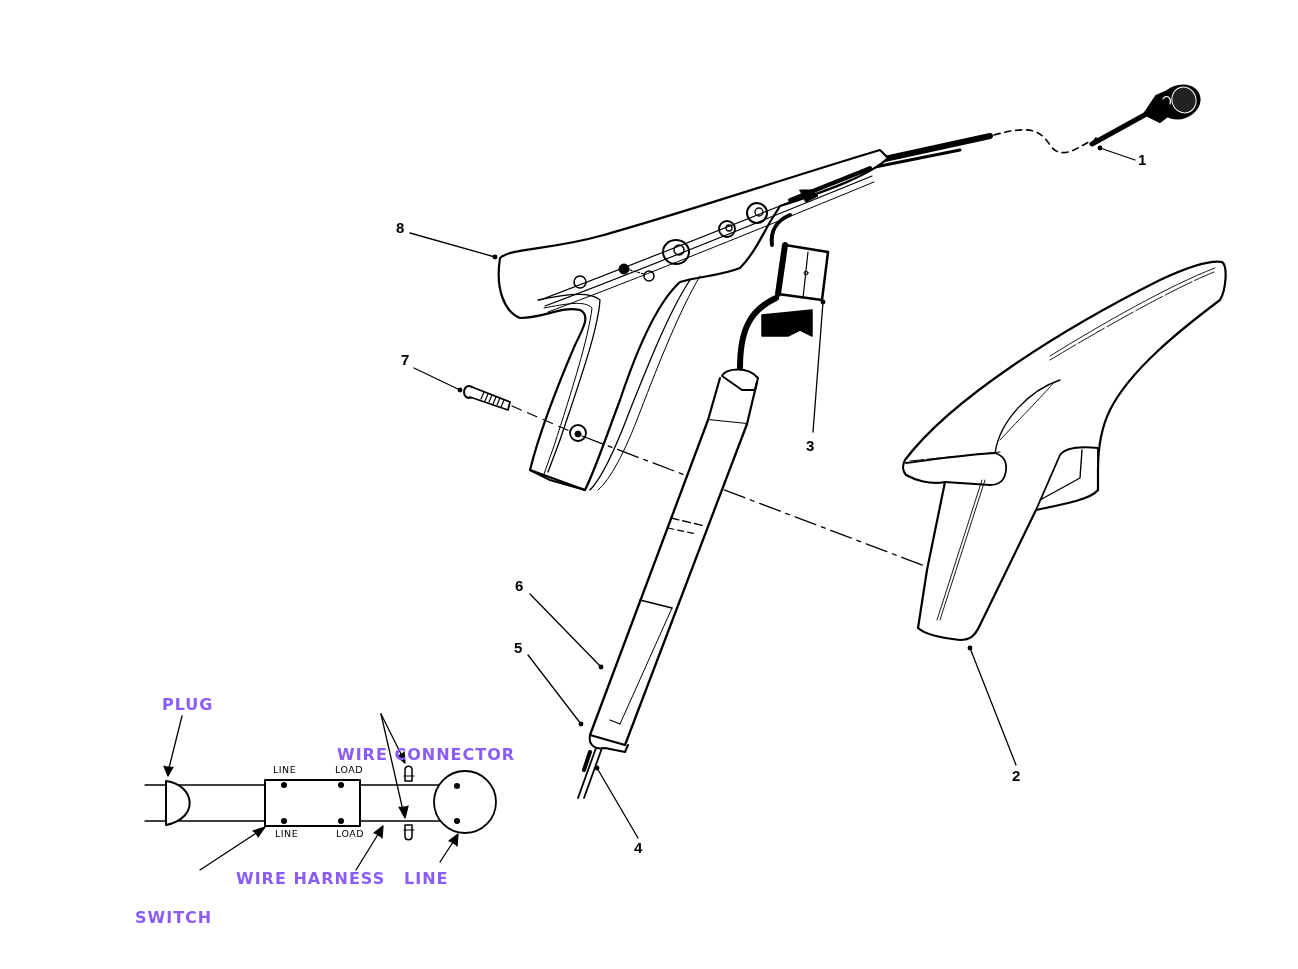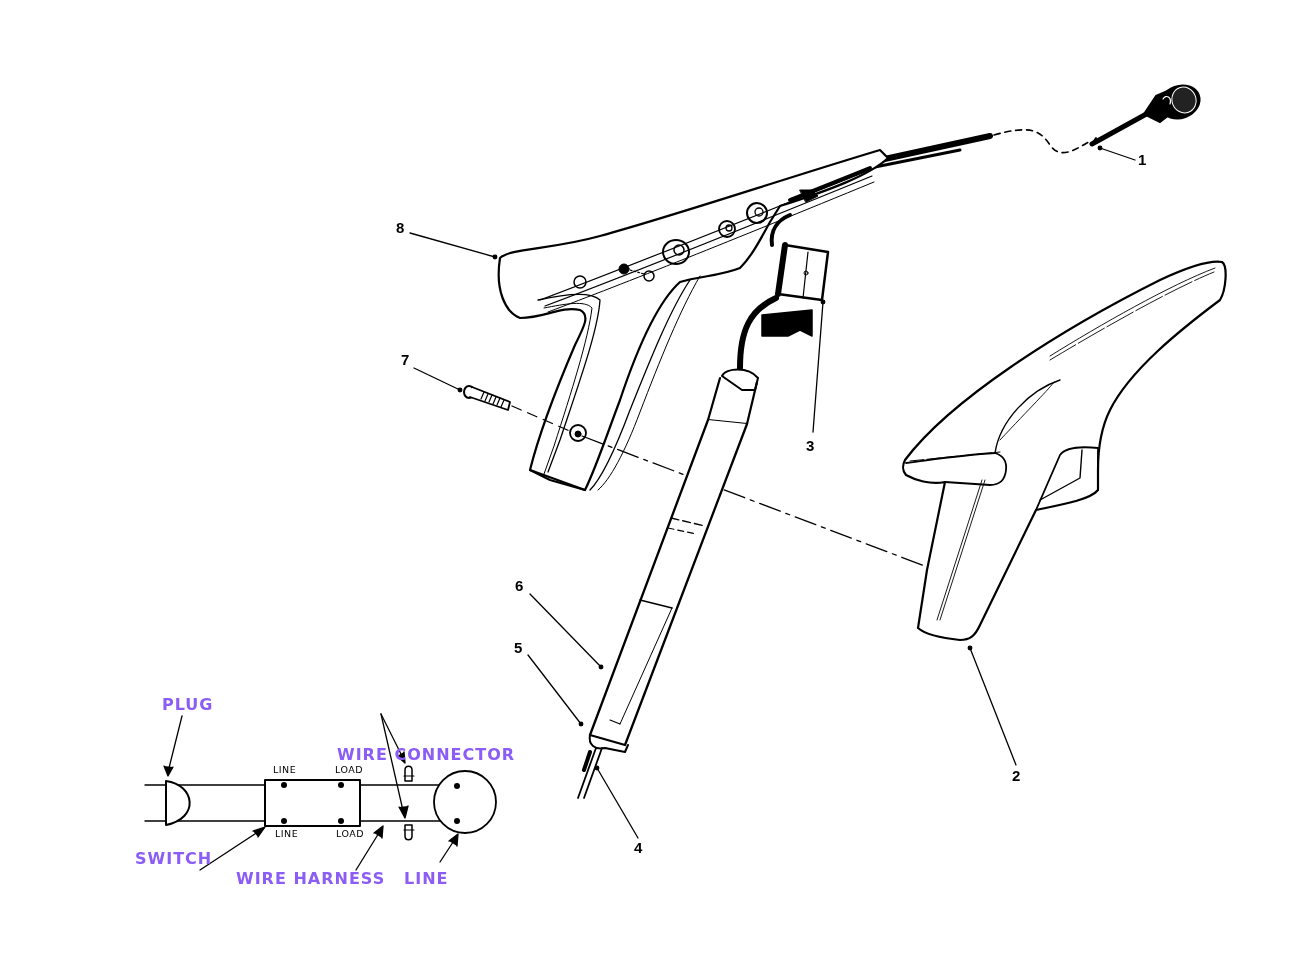--- a/index.html
+++ b/index.html
@@ -199,20 +199,20 @@
 <div class="callout" style="left:1012px;top:768px;">2</div>
 <div class="callout" style="left:806px;top:438px;">3</div>
 <div class="callout" style="left:634px;top:840px;">4</div>
 <div class="callout" style="left:514px;top:640px;">5</div>
 <div class="callout" style="left:515px;top:578px;">6</div>
 <div class="callout" style="left:401px;top:352px;">7</div>
 <div class="callout" style="left:396px;top:220px;">8</div>
 
 <div class="label" style="left:162px;top:697px;">PLUG</div>
 <div class="label" style="left:337px;top:735px;margin-top:12px;">WIRE CONNECTOR</div>
-<div class="label" style="left:135px;top:851px;">SWITCH</div>
+<div class="label" style="left:135px;top:910px;">SWITCH</div>
 <div class="label" style="left:236px;top:871px;text-align:center;">WIRE HARNESS</div>
 <div class="label" style="left:404px;top:871px;">LINE</div>
 
 <div class="small-label" style="left:266px;top:765px;">LINE</div>
 <div class="small-label" style="left:328px;top:765px;">LOAD</div>
 <div class="small-label" style="left:268px;top:829px;">LINE</div>
 <div class="small-label" style="left:329px;top:829px;">LOAD</div>
 
 </body></html>

